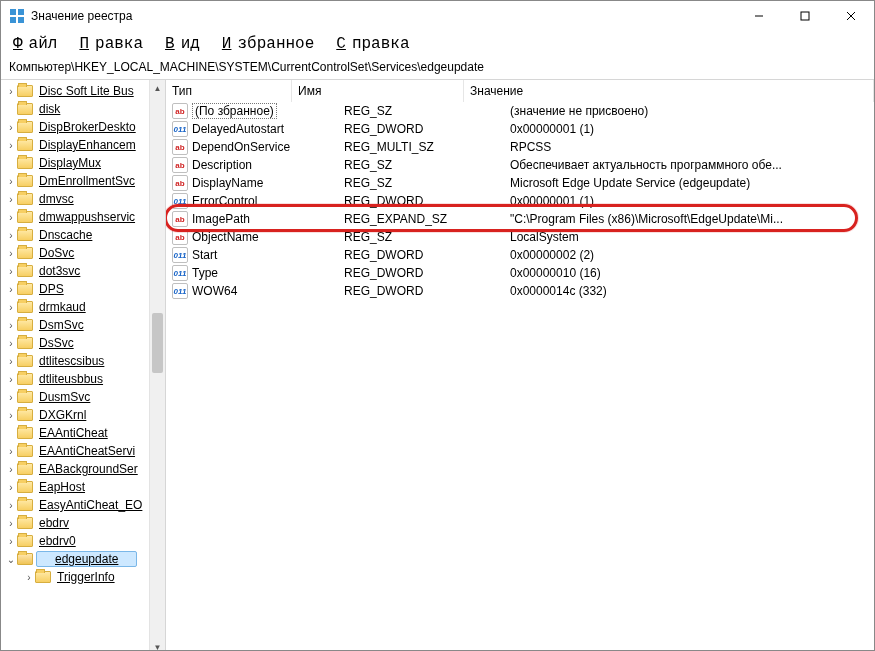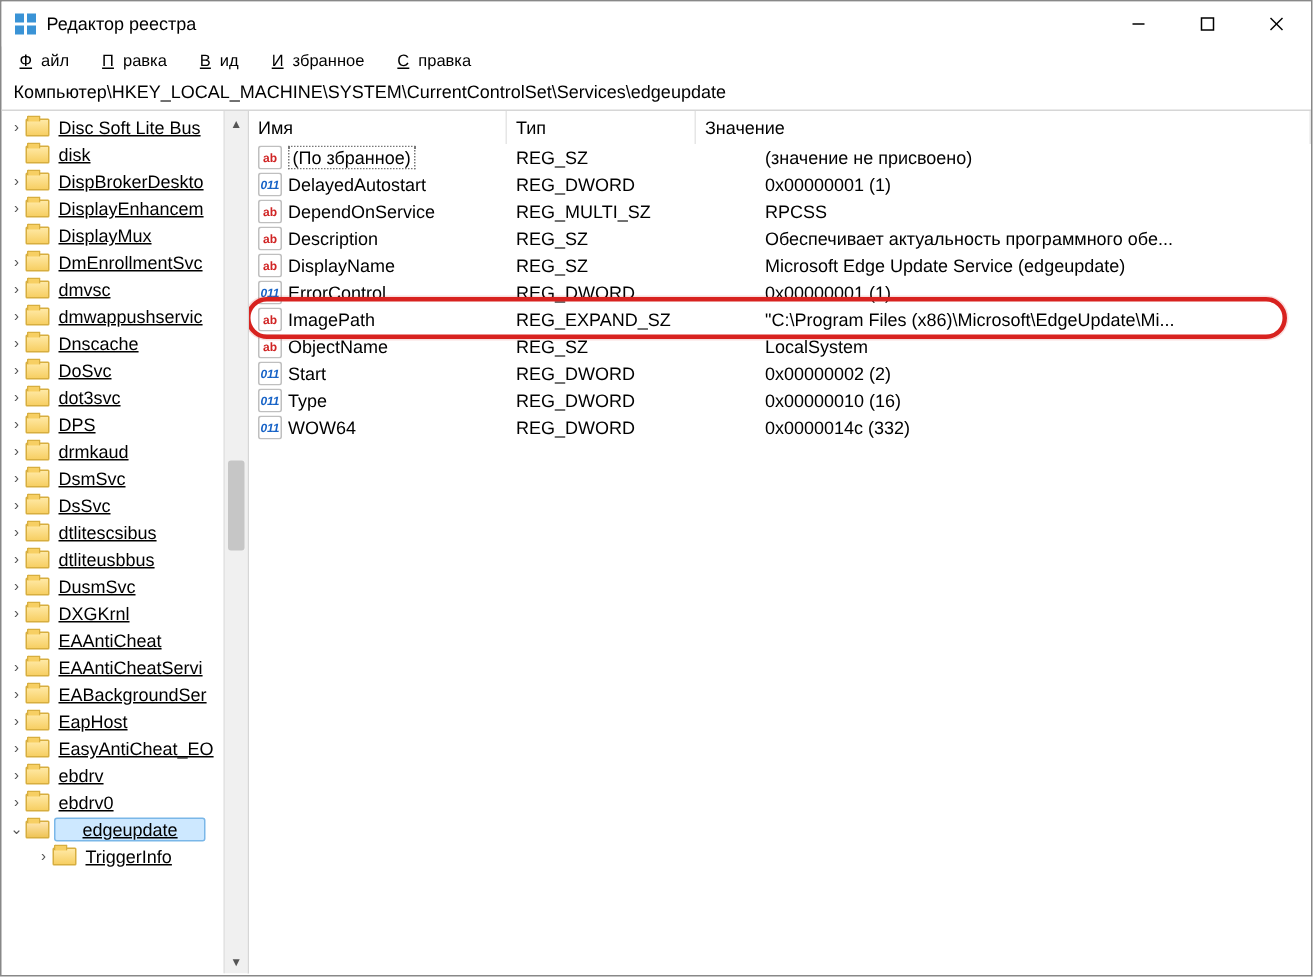--- a/index.html
+++ b/index.html
@@ -32,21 +32,22 @@
   .win-btn {
     width: 46px; height: 100%;
     display: flex; align-items: center; justify-content: center;
     font-family: "Segoe UI Symbol", sans-serif;
     font-size: 10px;
   }
   .menubar {
     display: flex;
     gap: 4px;
     padding: 2px 6px;
-    font-size: 11px;
+    font-size: 16px;
+    font-family: Liberation Mono, monospace;
   }
   .menubar span { padding: 2px 6px; }
   .menubar span u { text-decoration: underline; }
   .addressbar {
     padding: 3px 8px 5px 8px;
     font-size: 12px;
     border-bottom: 1px solid #d6d6d6;
     white-space: nowrap;
     overflow: hidden;
   }
@@ -159,21 +160,21 @@
 
 <div class="titlebar">
   <span class="app-icon">
     <svg width="16" height="16" viewBox="0 0 16 16">
       <rect x="1" y="1" width="6" height="6" fill="#3a93d6"></rect>
       <rect x="9" y="1" width="6" height="6" fill="#3a93d6"></rect>
       <rect x="1" y="9" width="6" height="6" fill="#3a93d6"></rect>
       <rect x="9" y="9" width="6" height="6" fill="#3a93d6"></rect>
     </svg>
   </span>
-  <span class="title">Редактор реестра</span>
+  <span class="title">Значение реестра</span>
   <span class="spacer"></span>
   <div class="win-btns">
     <div class="win-btn">
       <svg width="10" height="10">
           <line x1="1" y1="5" x2="9" y2="5" stroke="#000" stroke-width="1"></line>
         </svg>
     </div>
     <div class="win-btn">
       <svg width="10" height="10">
           <rect x="1" y="1" width="8" height="8" fill="none" stroke="#000" stroke-width="1"></rect>
@@ -347,22 +348,22 @@
       <div class="arr">▲</div>
       <div class="track">
           <div class="thumb"></div>
         </div>
       <div class="arr">▼</div>
     </div>
   </div>
 
   <div class="list">
     <div class="list-header">
+      <div class="col col-type">Тип</div>
       <div class="col col-name">Имя</div>
-      <div class="col col-type">Тип</div>
       <div class="col col-value">Значение</div>
     </div>
     <div class="list-rows" id="list-rows">
         <div class="row">
           <div class="c-name">
             <span class="val-icon str">ab</span>
             <span class="default-name">(По збранное)</span>
           </div>
           <div class="c-type">REG_SZ</div>
           <div class="c-value">(значение не присвоено)</div>

